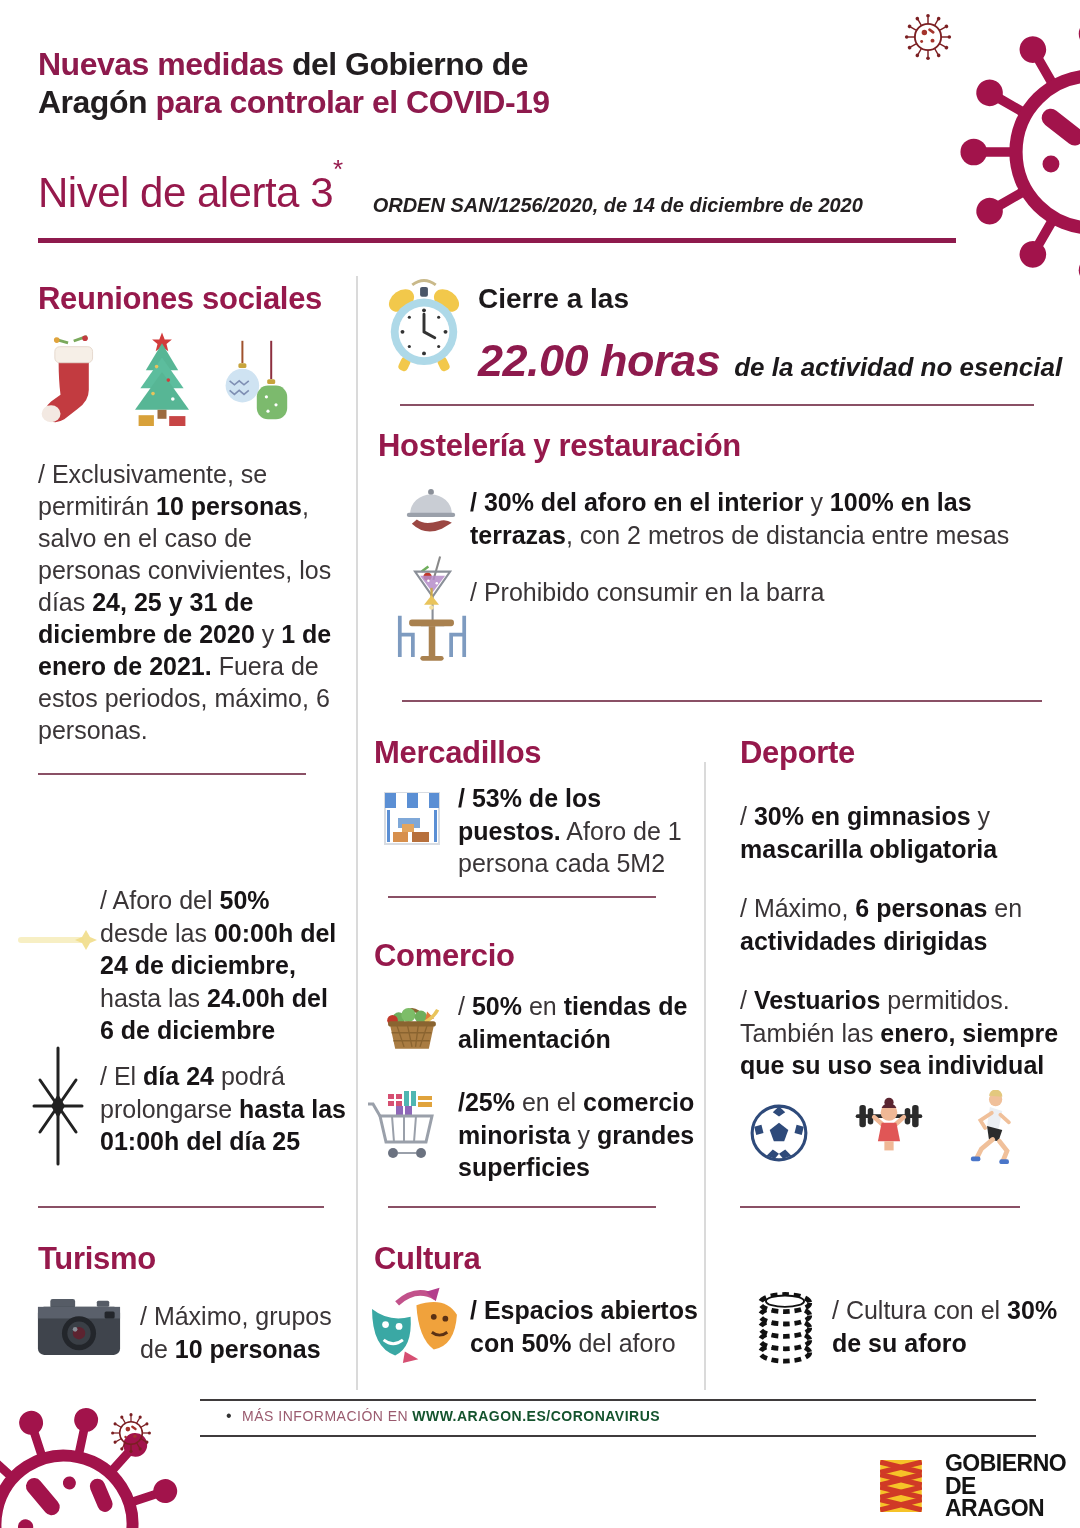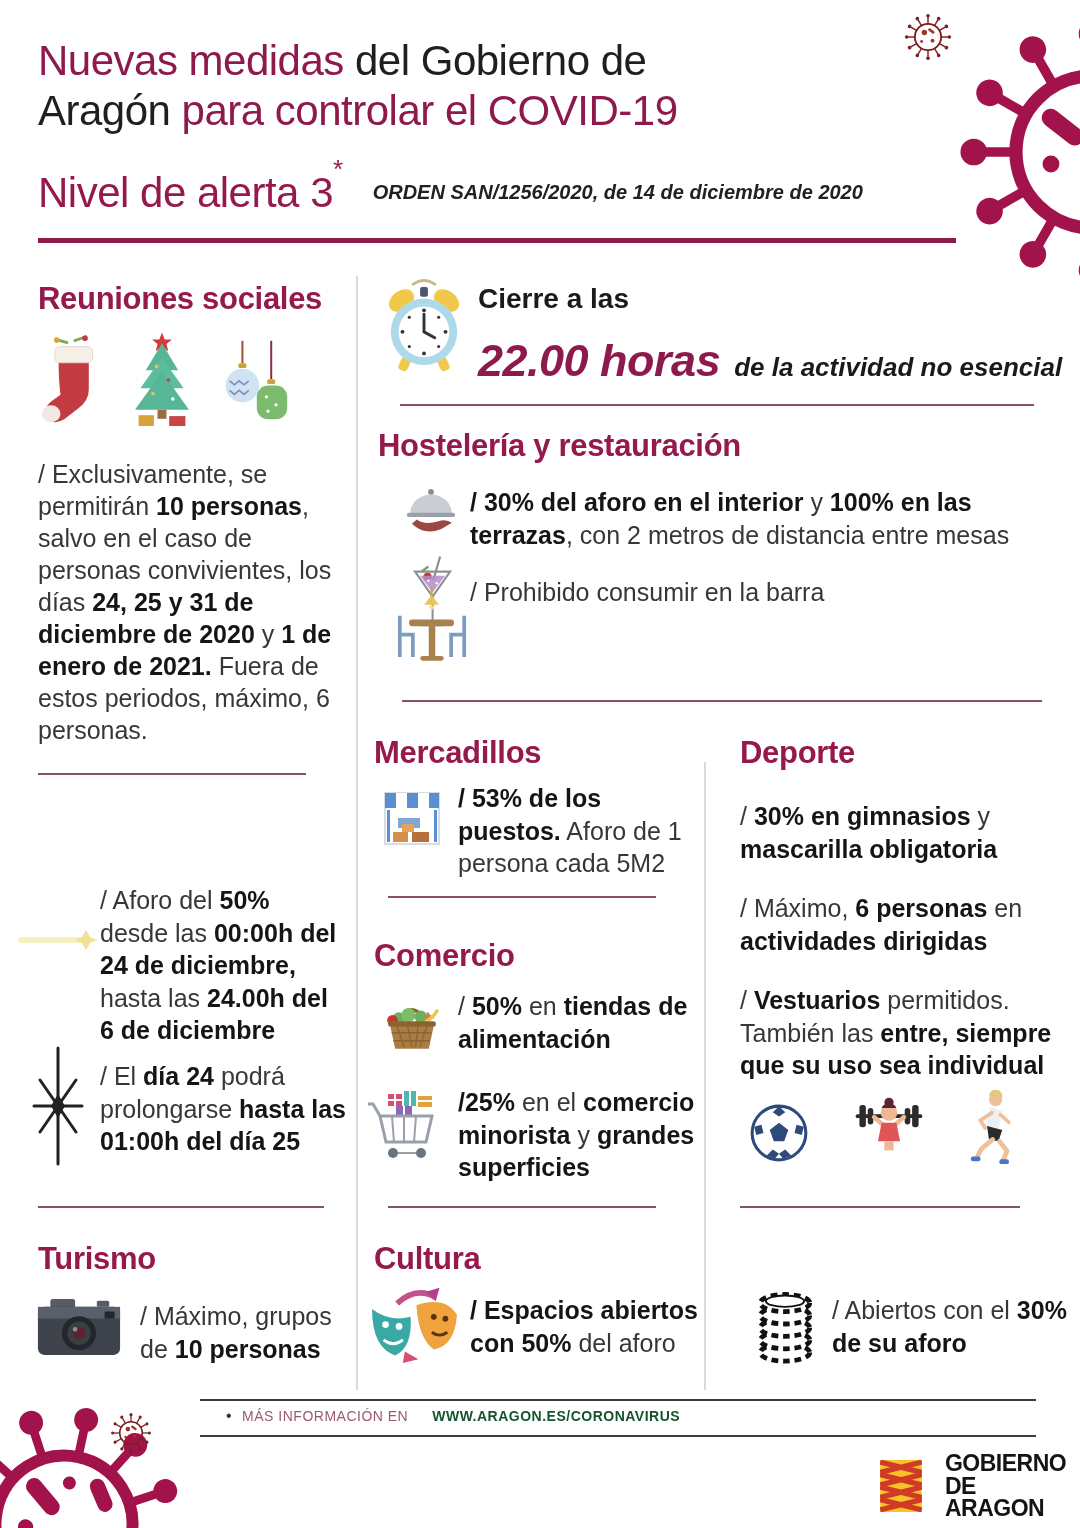--- a/index.html
+++ b/index.html
@@ -5,40 +5,40 @@
   html,body{margin:0;padding:0;background:#ffffff;}
   #page{position:relative;width:1080px;height:1528px;background:#ffffff;overflow:hidden;
         font-family:"Liberation Sans", sans-serif;color:#2d292b;}
   .sec-title{position:absolute;font-size:31px;font-weight:700;color:#96194c;letter-spacing:-0.3px;}
   .item-text{position:absolute;font-size:25px;line-height:1.3;color:#3a3537;}
   .item-text b{font-weight:700;color:#171416;}
   .divider{position:absolute;height:2px;background:#8a5065;}
   .vdiv{position:absolute;width:2px;background:#dadada;}
   .icon{position:absolute;}
   
-  .h-title{position:absolute;left:38px;top:36px;width:880px;font-size:42px;font-weight:400;
+  .h-title{position:absolute;left:38px;top:46px;width:880px;font-size:32px;font-weight:700;
            line-height:1.18;letter-spacing:-0.5px;}
   .t-accent{color:#8e1a4d;}
   .t-dark{color:#221e20;}
-  .alert-row{position:absolute;left:38px;top:168px;display:flex;align-items:center;}
+  .alert-row{position:absolute;left:38px;top:168px;display:flex;align-items:flex-end;}
   .alert-level{font-size:42px;font-weight:400;color:#96194c;letter-spacing:-0.5px;}
   .alert-ast{font-size:26px;color:#96194c;vertical-align:super;position:relative;top:-14px;}
   .order-ref{font-size:20px;font-style:italic;font-weight:700;color:#242021;margin-left:30px;}
   .h-rule{position:absolute;left:38px;top:238px;width:918px;height:5px;background:#8e1a4d;}
   
   .cierre{position:absolute;left:478px;top:283px;}
   .cierre-prefix{font-size:28px;font-weight:700;color:#1c191b;}
   .cierre-line2{display:flex;align-items:baseline;margin-top:20px;font-style:italic;}
   .cierre-time{font-size:45px;font-weight:700;color:#8e1a4d;letter-spacing:-0.5px;}
   .cierre-suffix{font-size:26px;font-weight:700;color:#1c191b;margin-left:14px;}
   
   .fline{position:absolute;left:200px;width:836px;height:2px;background:#3f3b3c;}
   .finfo{position:absolute;left:226px;top:1407px;font-size:14px;letter-spacing:0.5px;display:flex;align-items:center;}
   .finfo .bullet{color:#333;margin-right:10px;font-size:16px;}
-  .finfo .prefix{color:#9a5a6e;font-weight:400;margin-right:24px;}
+  .finfo .prefix{color:#9a5a6e;font-weight:400;margin-right:4px;}
   .finfo .url{color:#14532d;font-weight:700;}
   .gov-logo{position:absolute;left:880px;top:1452px;display:flex;align-items:center;gap:23px;}
   .gov-text{font-size:23px;font-weight:700;color:#141414;line-height:0.98;letter-spacing:-0.5px;}
 </style>
 </head>
 <body>
 
 <svg width="0" height="0" style="position:absolute">
   <defs>
     <g id="virus-big-def">
@@ -399,21 +399,21 @@
     <circle cx="18" cy="42" r="3.5" fill="#ffffff"></circle>
       <circle cx="32" cy="44" r="3.5" fill="#ffffff"></circle>
     <path d="M16 58 q10 8 20 0" stroke="#ffffff" stroke-width="3" fill="none"></path>
     <polygon points="38,70 52,78 36,82" fill="#d64f72"></polygon>
   </svg>
   <div class="item-text" style="left:470px;top:1294px;width:242px"><b>/ Espacios abiertos con 50%</b><span> del aforo</span></div>
 
   <div class="sec-title" style="left:740px;top:735px">Deporte</div>
   <div class="item-text" style="left:740px;top:800px;width:318px"><span>/ </span><b>30% en gimnasios</b><span> y </span><b>mascarilla obligatoria</b></div>
   <div class="item-text" style="left:740px;top:892px;width:318px"><span>/ Máximo, </span><b>6 personas</b><span> en </span><b>actividades dirigidas</b></div>
-  <div class="item-text" style="left:740px;top:984px;width:322px"><span>/ </span><b>Vestuarios</b><span> permitidos. También las </span><b>entre, siempre que su uso sea individual</b></div>
+  <div class="item-text" style="left:740px;top:984px;width:322px"><span>/ </span><b>Vestuarios</b><span> permitidos. También las </span><b>enero, siempre que su uso sea individual</b></div>
 
   <svg class="icon" style="left:748px;top:1102px;width:62px;height:62px" viewBox="0 0 60 60">
     <circle cx="30" cy="30" r="26" fill="#ffffff" stroke="#2e4a7a" stroke-width="3"></circle>
     <polygon points="30,20 39,27 35,38 25,38 21,27" fill="#2e4a7a"></polygon>
     <polygon points="30,4 36,10 30,14 24,10" fill="#2e4a7a"></polygon>
     <polygon points="6,24 13,22 15,30 8,32" fill="#2e4a7a"></polygon>
     <polygon points="54,24 47,22 45,30 52,32" fill="#2e4a7a"></polygon>
     <polygon points="18,52 24,46 30,50 26,55" fill="#2e4a7a"></polygon>
     <polygon points="42,52 36,46 30,50 34,55" fill="#2e4a7a"></polygon>
   </svg>
@@ -448,21 +448,21 @@
   <svg class="icon" style="left:752px;top:1284px;width:66px;height:80px" viewBox="0 0 66 84">
     <g>
       <ellipse cx="33" cy="72" rx="26" ry="9" fill="#ffffff" stroke="#111111" stroke-width="5" stroke-dasharray="7 5"></ellipse>
       <ellipse cx="33" cy="59" rx="26" ry="9" fill="#ffffff" stroke="#111111" stroke-width="5" stroke-dasharray="7 5"></ellipse>
       <ellipse cx="33" cy="46" rx="26" ry="9" fill="#ffffff" stroke="#111111" stroke-width="5" stroke-dasharray="7 5"></ellipse>
       <ellipse cx="33" cy="33" rx="26" ry="9" fill="#ffffff" stroke="#111111" stroke-width="5" stroke-dasharray="7 5"></ellipse>
       <ellipse cx="33" cy="20" rx="26" ry="9" fill="#ffffff" stroke="#111111" stroke-width="5" stroke-dasharray="7 5"></ellipse>
       <ellipse cx="33" cy="18" rx="20" ry="6" fill="#ffffff" stroke="#111111" stroke-width="2"></ellipse>
     </g>
   </svg>
-  <div class="item-text" style="left:832px;top:1294px;width:238px"><span>/ Abiertos con el </span><b>30% de su aforo</b></div>
+  <div class="item-text" style="left:832px;top:1294px;width:238px"><span>/ Cultura con el </span><b>30% de su aforo</b></div>
 
   <div class="fline" style="top:1399px"></div>
   <div class="finfo">
     <span class="bullet">•</span>
     <span class="prefix">MÁS INFORMACIÓN EN</span>
     <span class="url">WWW.ARAGON.ES/CORONAVIRUS</span>
   </div>
   <div class="fline" style="top:1435px"></div>
 
   <svg class="icon" style="left:-62px;top:1398px;width:252px;height:252px;transform:rotate(12deg)" viewBox="-16 -16 232 232">

